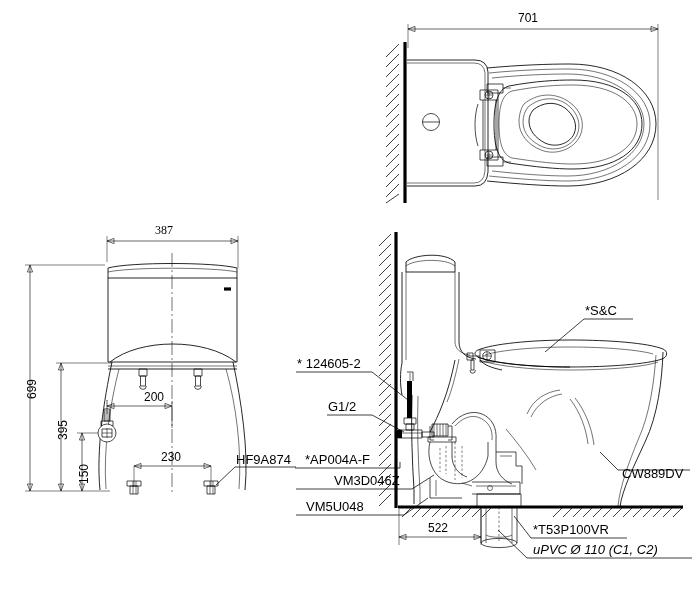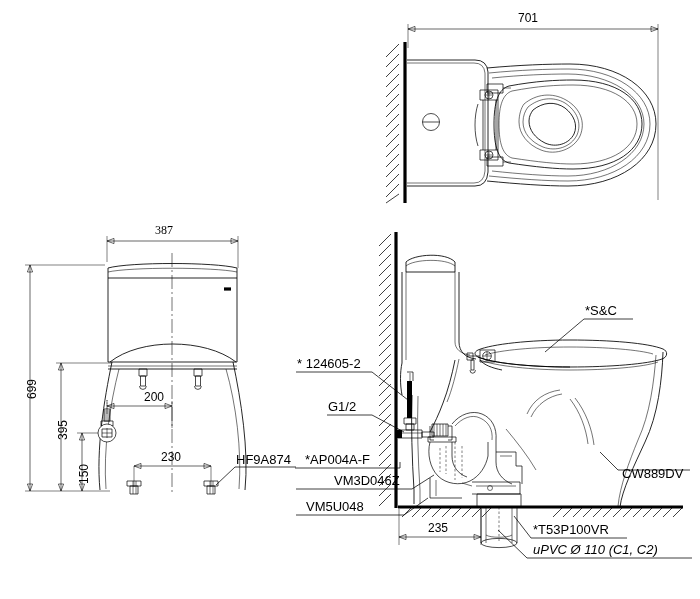--- a/index.html
+++ b/index.html
@@ -492,21 +492,21 @@
   <div class="lbl dim vert" style="left:57px;top:440px;transform:rotate(-90deg);">395</div>
 
   <div class="lbl dim vert" style="left:78px;top:484px;transform:rotate(-90deg);">150</div>
 
   <div class="lbl dim" style="left:144px;top:391px;">200</div>
 
   <div class="lbl dim" style="left:161px;top:451px;">230</div>
 
   <div class="lbl" style="left:236px;top:453px;">HF9A874</div>
 
-  <div class="lbl dim" style="left:428px;top:522px;">235</div>
+  <div class="lbl dim" style="left:428px;top:522px;">522</div>
 
   <div class="lbl" style="left:297px;top:357px;">* 124605-2</div>
 
   <div class="lbl" style="left:328px;top:400px;">G1/2</div>
 
   <div class="lbl" style="left:305px;top:453px;">*AP004A-F</div>
 
   <div class="lbl" style="left:306px;top:474px;margin-left:28px;">VM3D046Z</div>
 
   <div class="lbl" style="left:306px;top:500px;">VM5U048</div>

